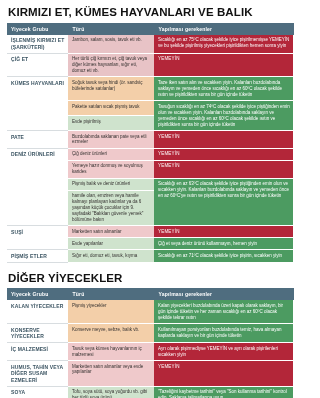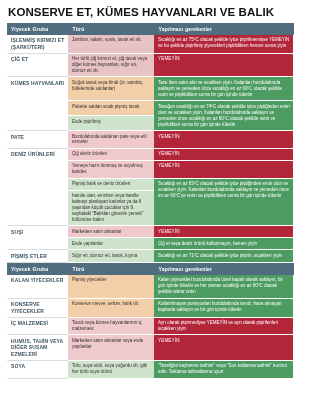--- a/index.html
+++ b/index.html
@@ -86,21 +86,21 @@
   td.kind.bg-pink, td.kind.bg-peach, td.kind.bg-mint, td.kind.bg-rose { color: #33302f; }
   td.action.bg-red, td.action.bg-green { color: #ffffff; }
   .avoid-label { font-weight: bold; letter-spacing: 0.2px; }
   .emph { font-weight: bold; }
 </style>
 </head>
 <body>
 
 <div class="page">
 
-  <h1 class="section-title">KONSERVE ET, KÜMES HAYVANLARI VE BALIK</h1>
+  <h1 class="section-title">KIRMIZI ET, KÜMES HAYVANLARI VE BALIK</h1>
 
   <table class="food-table">
     <colgroup>
         <col class="c1">
         <col class="c2">
         <col class="c3">
       </colgroup>
     <thead>
       <tr>
         <th>Yiyecek Grubu</th>
@@ -162,20 +162,21 @@
         <td class="action bg-green">Çiğ et veya deniz ürünü kullanmayın, hemen yiyin</td>
       </tr>
       <tr>
         <td class="group">PİŞMİŞ ETLER</td>
         <td class="kind bg-mint">Sığır eti, domuz eti, tavuk, kıyma</td>
         <td class="action bg-green">Sıcaklığı en az 71ºC olacak şekilde iyice pişirin, sıcakken yiyin</td>
       </tr>
     </tbody>
   </table>
 
+  <h1 class="section-title second">DİĞER YİYECEKLER</h1>
 
   <table class="food-table">
     <colgroup>
         <col class="c1">
         <col class="c2">
         <col class="c3">
       </colgroup>
     <thead>
       <tr>
         <th>Yiyecek Grubu</th>

